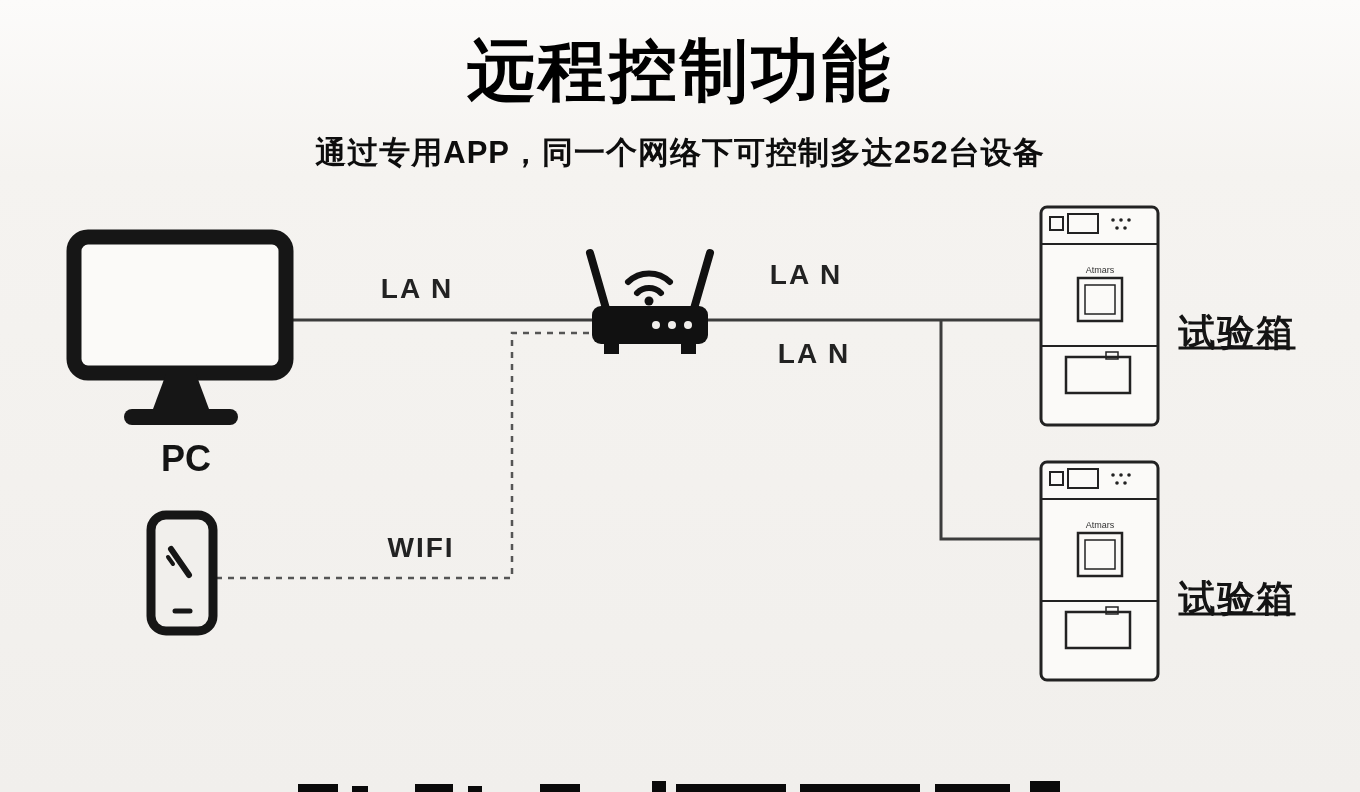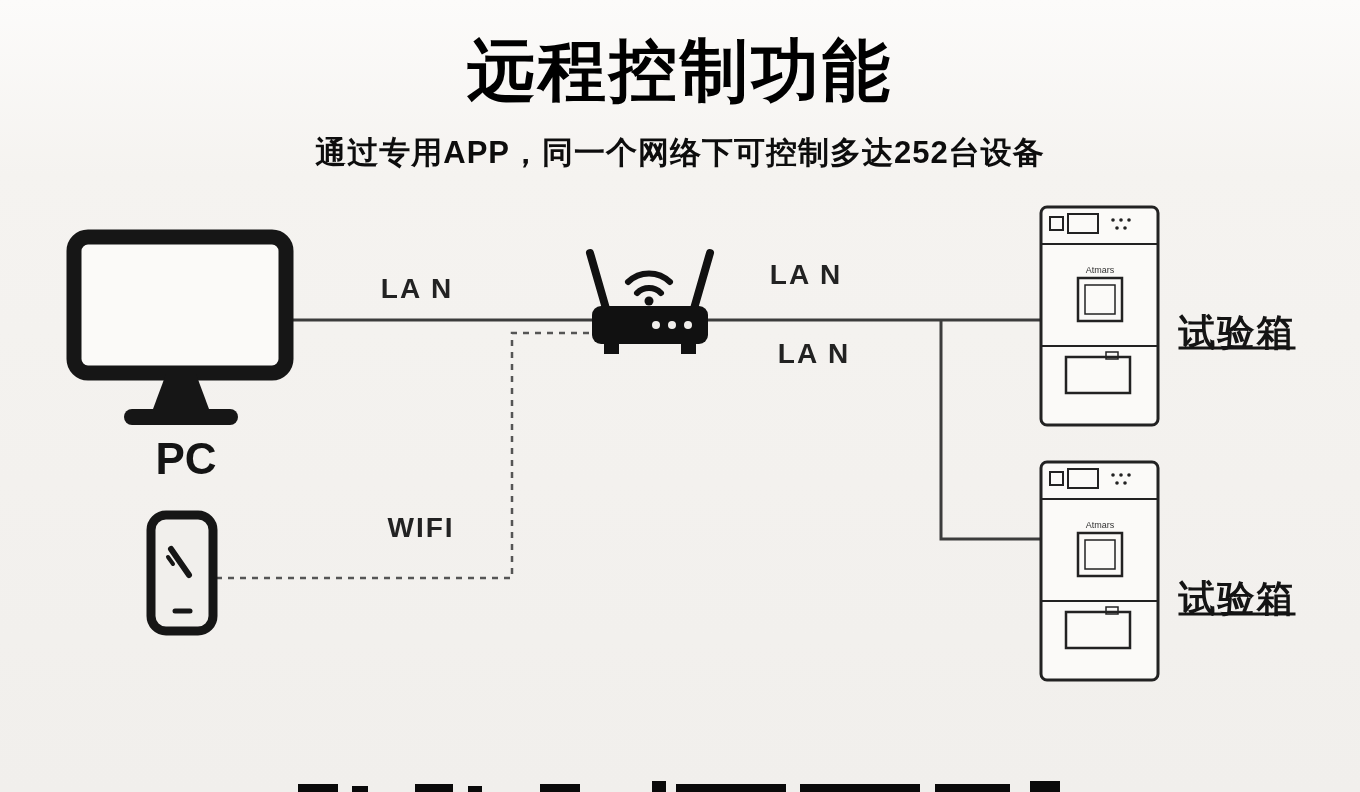--- a/index.html
+++ b/index.html
@@ -22,21 +22,21 @@
     text-align:center;
     font-size:31px;font-weight:700;letter-spacing:1px;
     color:#0d0d0d;margin:0;
   }
   svg.diagram{position:absolute;left:0;top:0;}
   .dlabel{
     position:absolute;transform:translate(-50%,-50%);
     white-space:nowrap;line-height:1;
   }
   .conn-label{font-size:28px;font-weight:700;color:#222;letter-spacing:2px;}
-  .device-label{font-size:44px;font-weight:600;color:#141414;}
+  .device-label{font-size:36px;font-weight:600;color:#141414;}
   .chamber-label{font-size:37px;font-weight:600;color:#141414;letter-spacing:2px;text-decoration:underline;}
   .frag{position:absolute;background:#0a0a0a;}
 </style>
 </head>
 <body>
 
 <div class="canvas">
 
   <h1 class="page-title">远程控制功能</h1>
   <p class="page-subtitle">通过专用APP，同一个网络下可控制多达252台设备</p>
@@ -116,21 +116,21 @@
       <rect x="1085" y="285" width="30" height="29" fill="none" stroke="#222" stroke-width="1.5"></rect>
       <line x1="1041" y1="346" x2="1158" y2="346" stroke="#222" stroke-width="2"></line>
       <rect x="1106" y="352" width="12" height="7" fill="none" stroke="#222" stroke-width="1.5"></rect>
       <rect x="1066" y="357" width="64" height="36" fill="none" stroke="#222" stroke-width="2.5"></rect>
     </g>
   </svg>
 
   <div class="dlabel conn-label" style="left:417px;top:289px;">LA N</div>
   <div class="dlabel conn-label" style="left:806px;top:275px;">LA N</div>
   <div class="dlabel conn-label" style="left:814px;top:354px;">LA N</div>
-  <div class="dlabel conn-label" style="left:421px;top:528px;">WIFI</div>
+  <div class="dlabel conn-label" style="left:421px;top:548px;">WIFI</div>
 
   <div class="dlabel device-label" style="left:186px;top:459px;">PC</div>
   <div class="dlabel chamber-label" style="left:1237px;top:332px;">试验箱</div>
   <div class="dlabel chamber-label" style="left:1237px;top:598px;">试验箱</div>
 
   <div>
     <div class="frag" style="left:298px;top:784px;width:40px;height:8px;"></div>
     <div class="frag" style="left:352px;top:786px;width:16px;height:6px;"></div>
     <div class="frag" style="left:415px;top:784px;width:38px;height:8px;"></div>
     <div class="frag" style="left:468px;top:786px;width:14px;height:6px;"></div>

